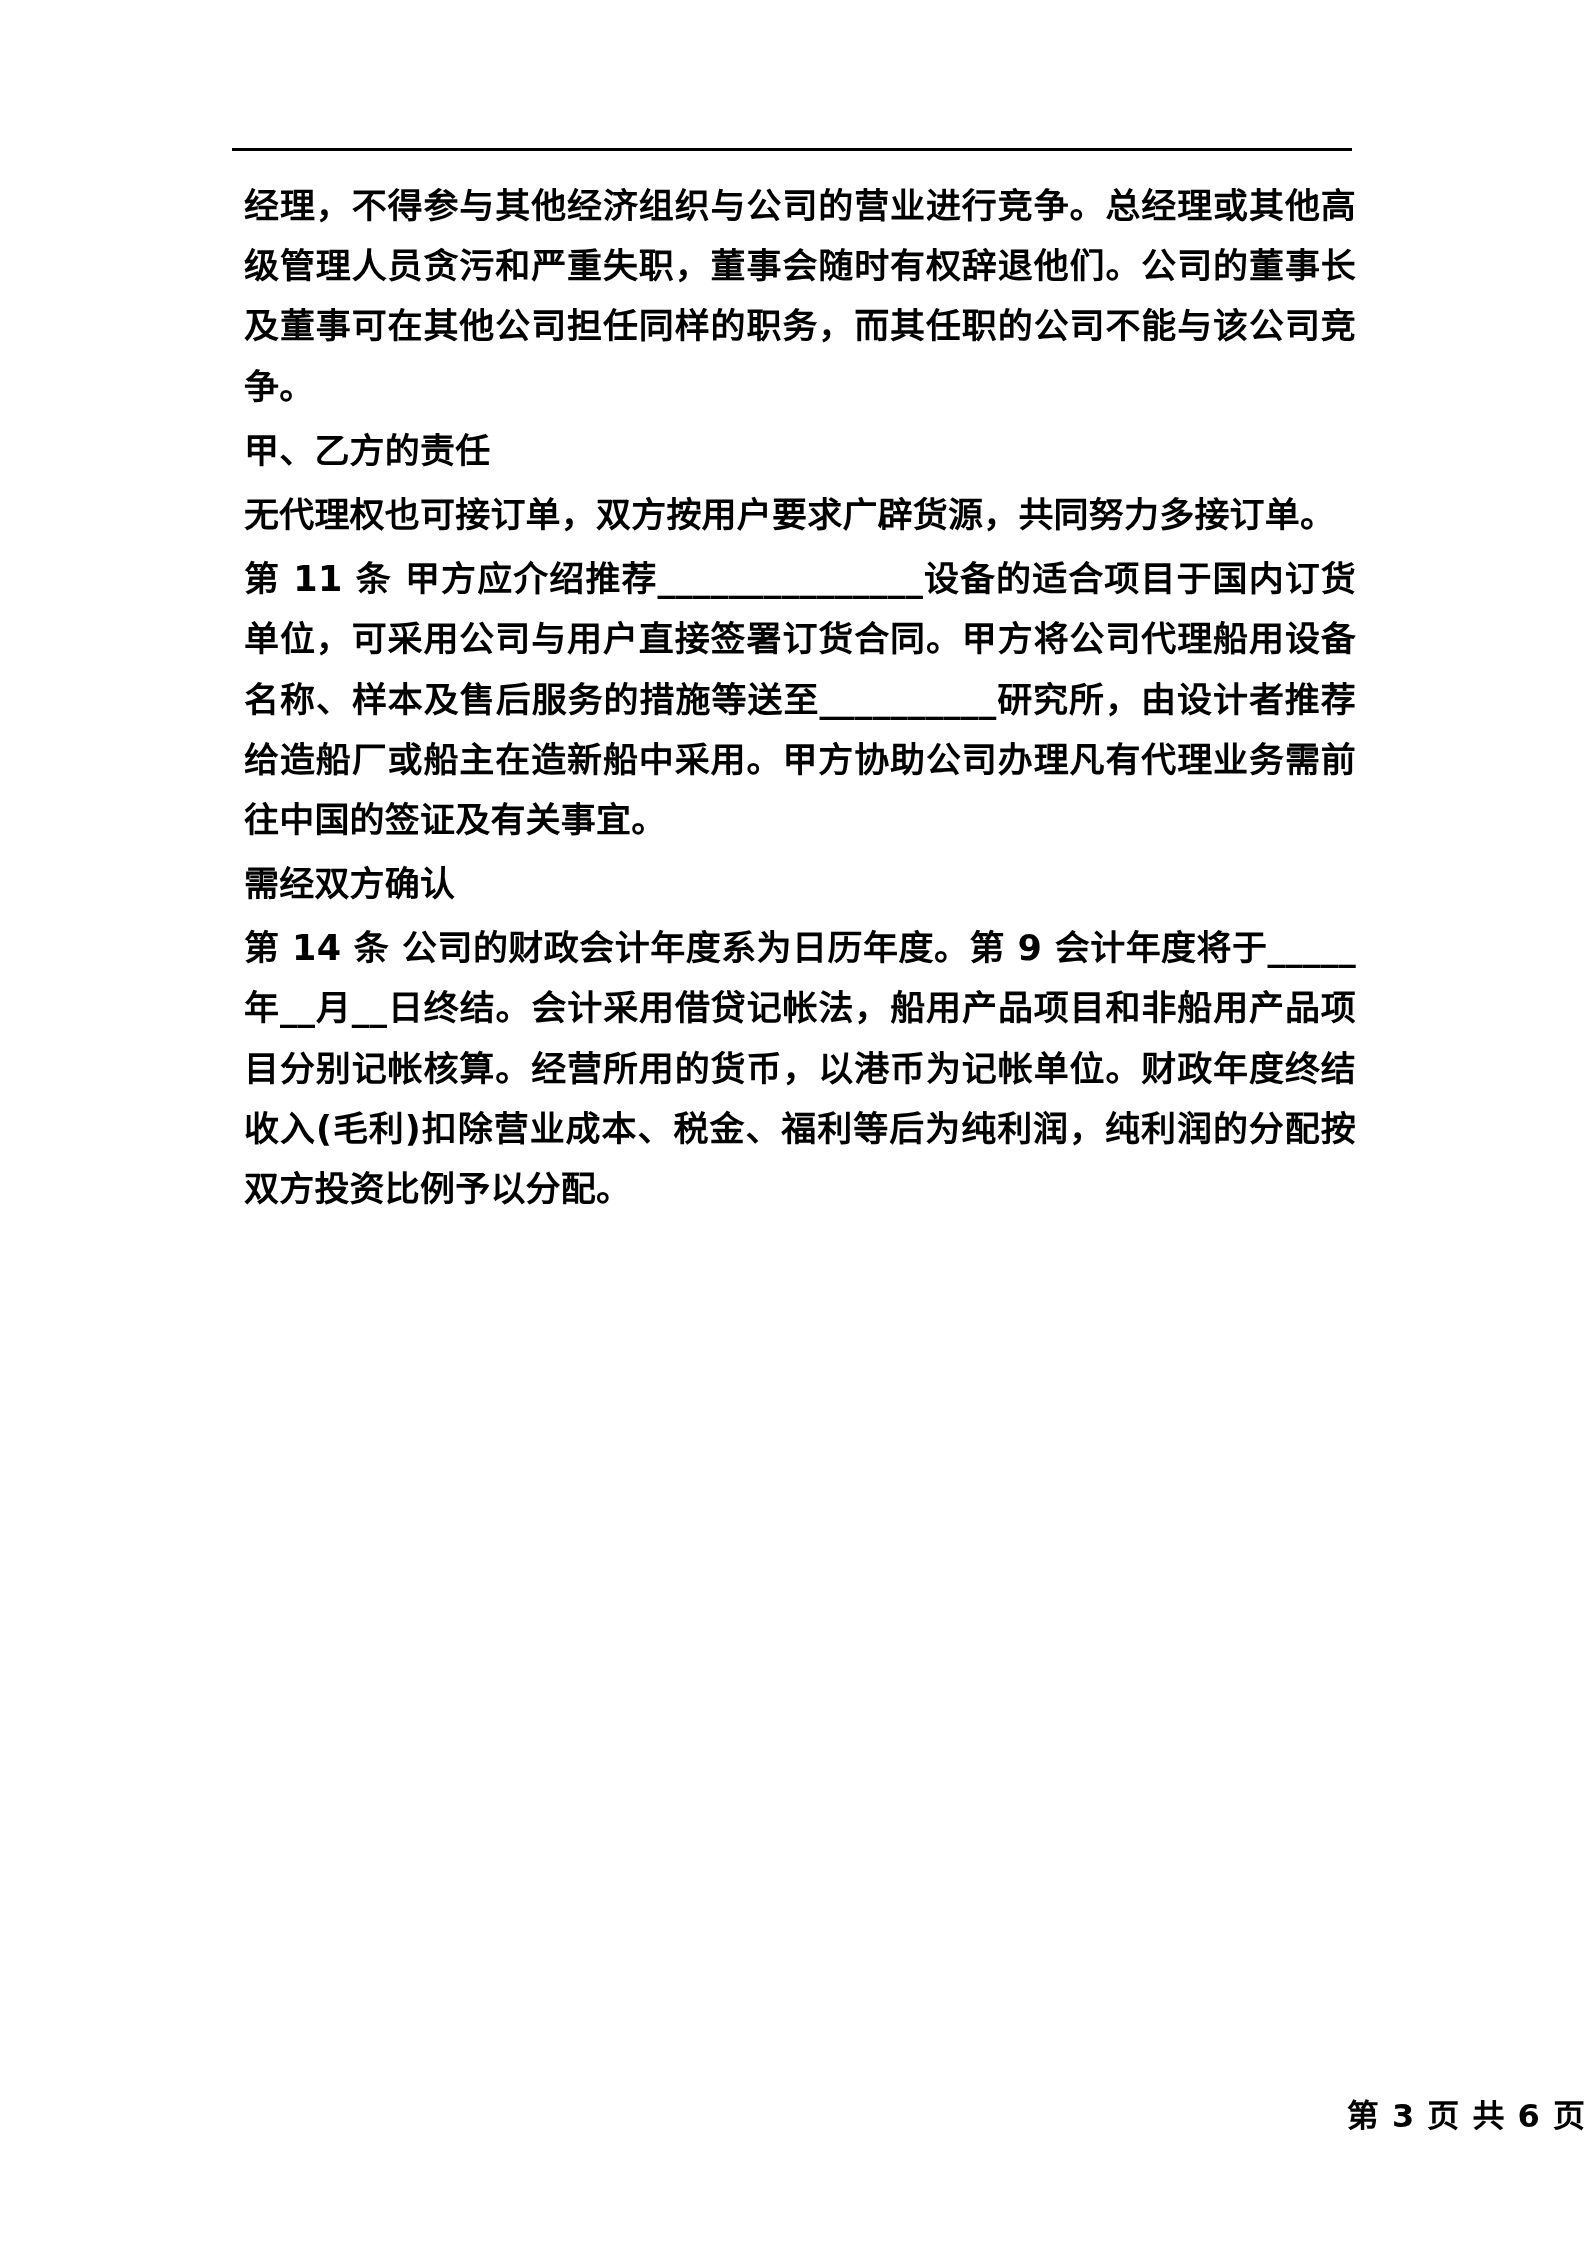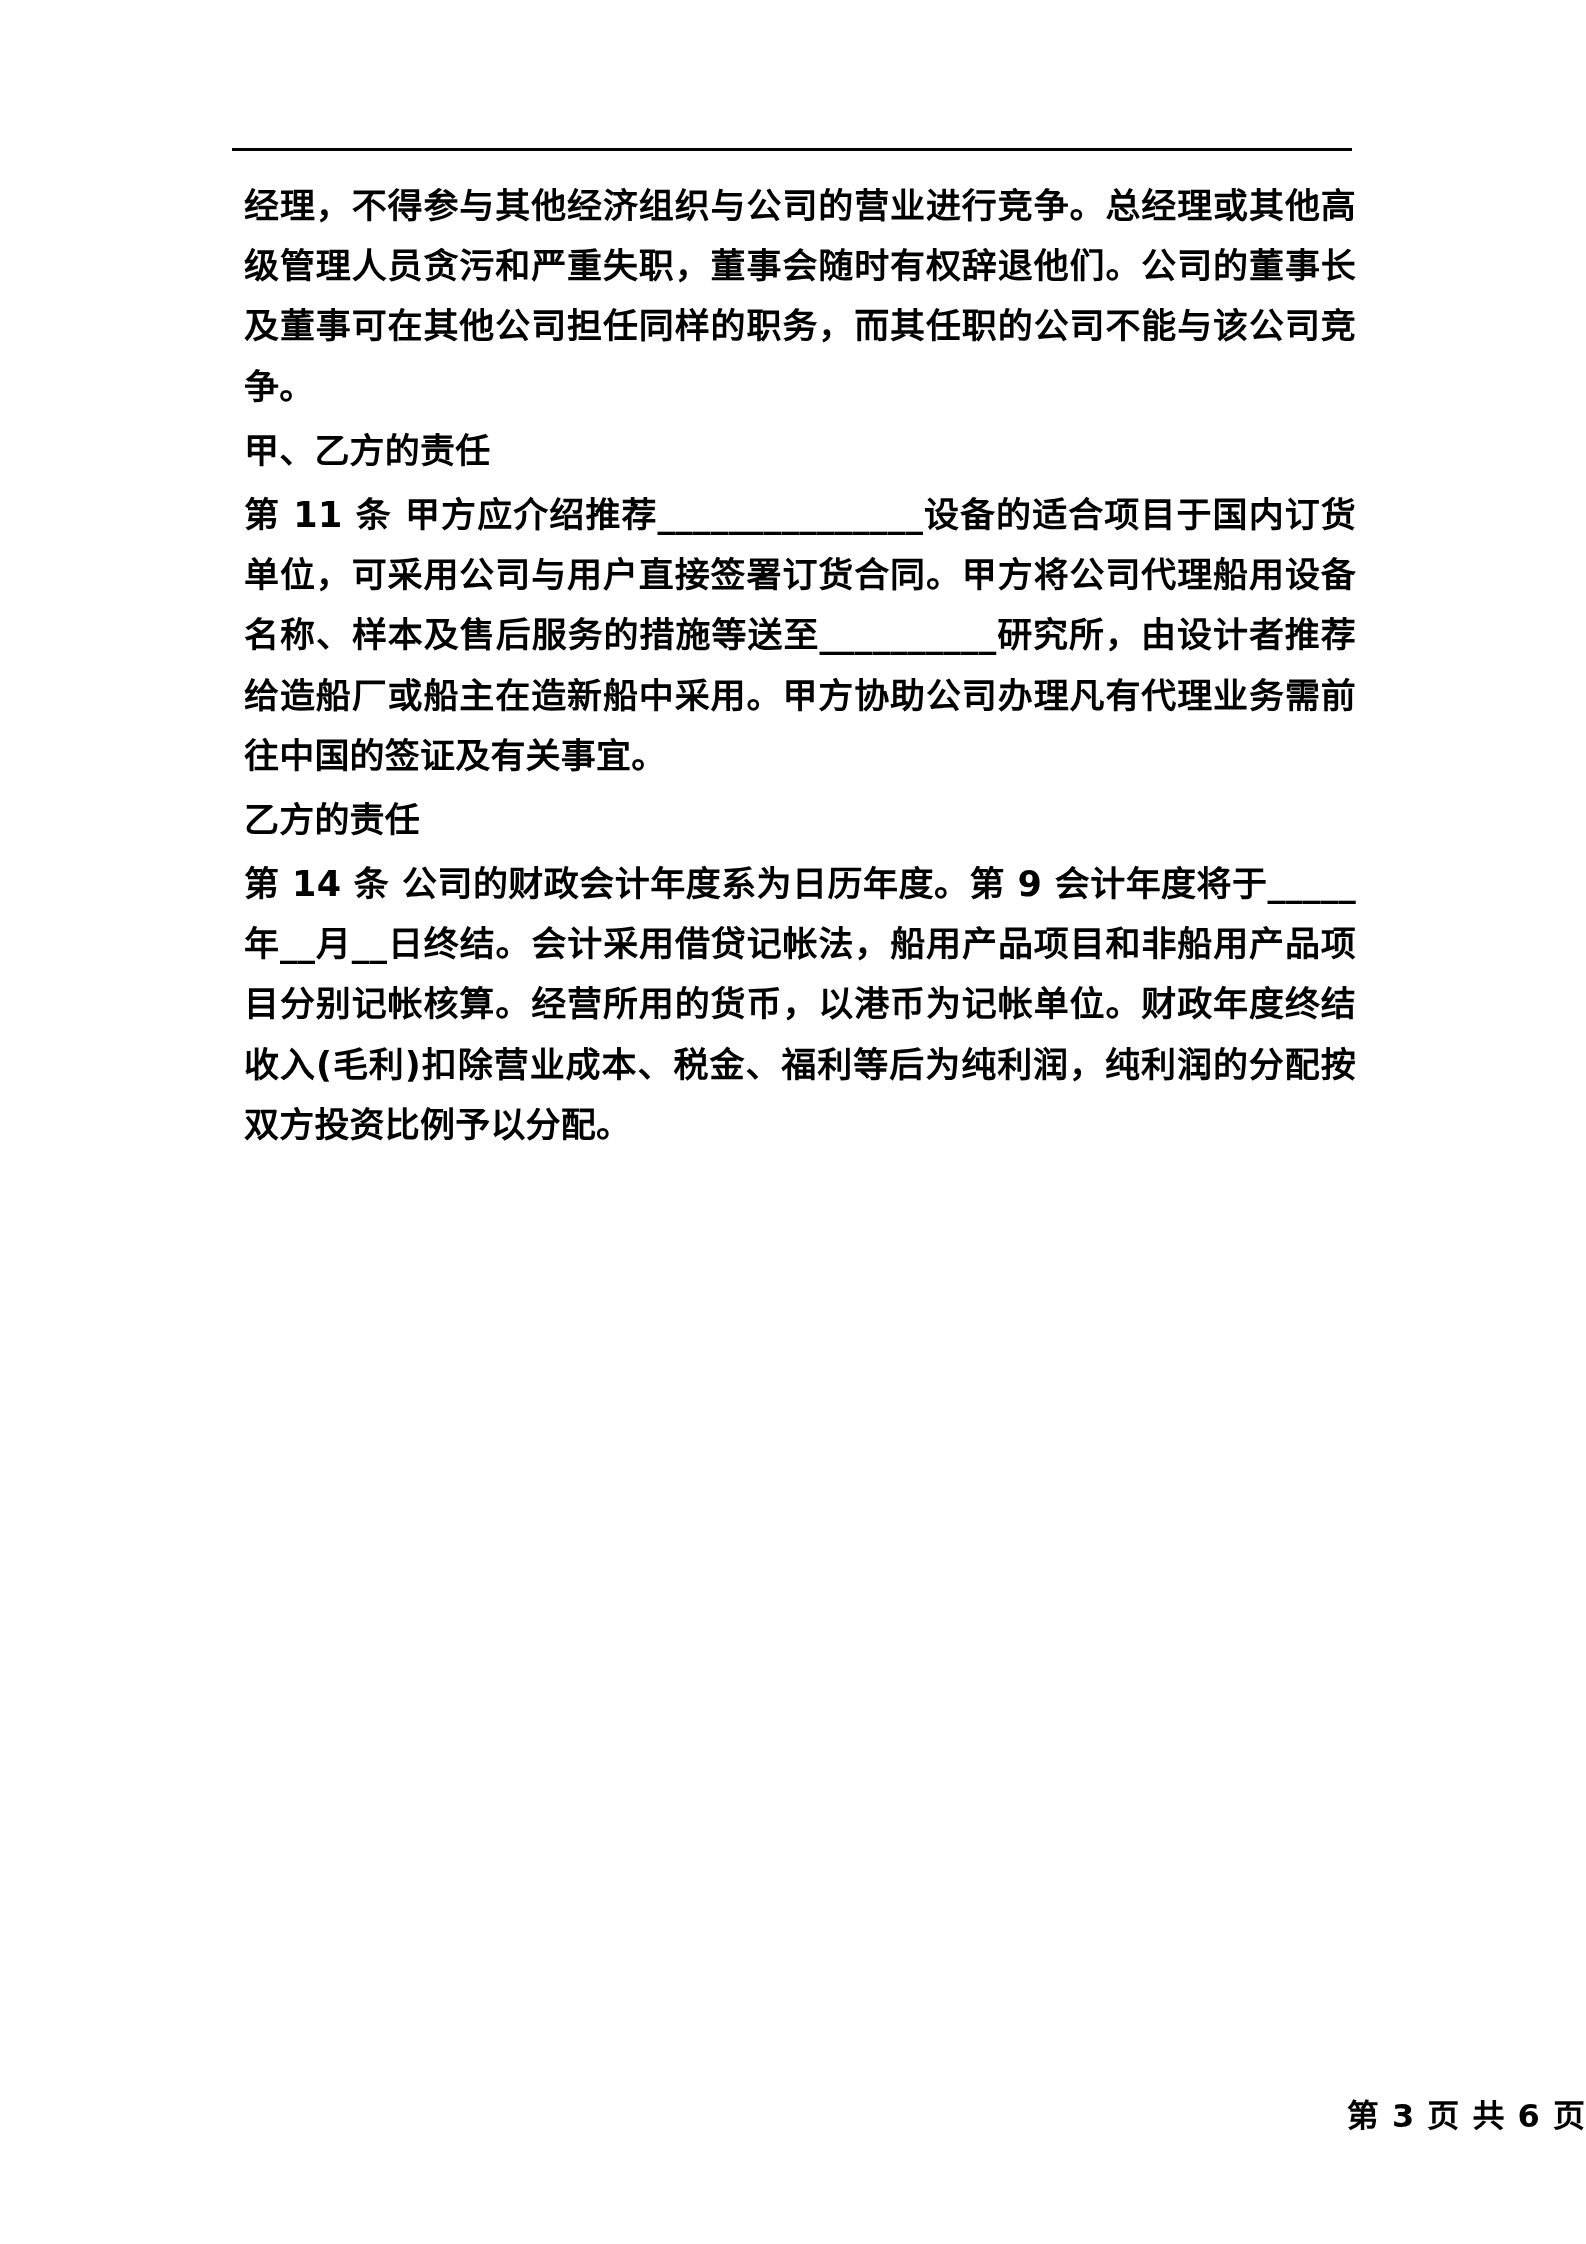--- a/index.html
+++ b/index.html
@@ -61,20 +61,21 @@
 </head>
 <body>
 
 <div class="page">
 
   <div class="top-rule"></div>
 
   <div class="content">
     <p>经理，不得参与其他经济组织与公司的营业进行竞争。总经理或其他高级管理人员贪污和严重失职，董事会随时有权辞退他们。公司的董事长及董事可在其他公司担任同样的职务，而其任职的公司不能与该公司竞争。</p>
     <p>甲、乙方的责任</p>
+    <p>无代理权也可接订单，双方按用户要求广辟货源，共同努力多接订单。</p>
     <p>第 11 条  甲方应介绍推荐_______________设备的适合项目于国内订货单位，可采用公司与用户直接签署订货合同。甲方将公司代理船用设备名称、样本及售后服务的措施等送至__________研究所，由设计者推荐给造船厂或船主在造新船中采用。甲方协助公司办理凡有代理业务需前往中国的签证及有关事宜。</p>
-    <p>乙方的责任</p>
+    <p>需经双方确认</p>
     <p>第 14 条  公司的财政会计年度系为日历年度。第 9 会计年度将于_____年__月__日终结。会计采用借贷记帐法，船用产品项目和非船用产品项目分别记帐核算。经营所用的货币，以港币为记帐单位。财政年度终结收入(毛利)扣除营业成本、税金、福利等后为纯利润，纯利润的分配按双方投资比例予以分配。</p>
   </div>
 
   <div class="footer">第 3 页 共 6 页</div>
 
 </div>
 
 </body></html>

